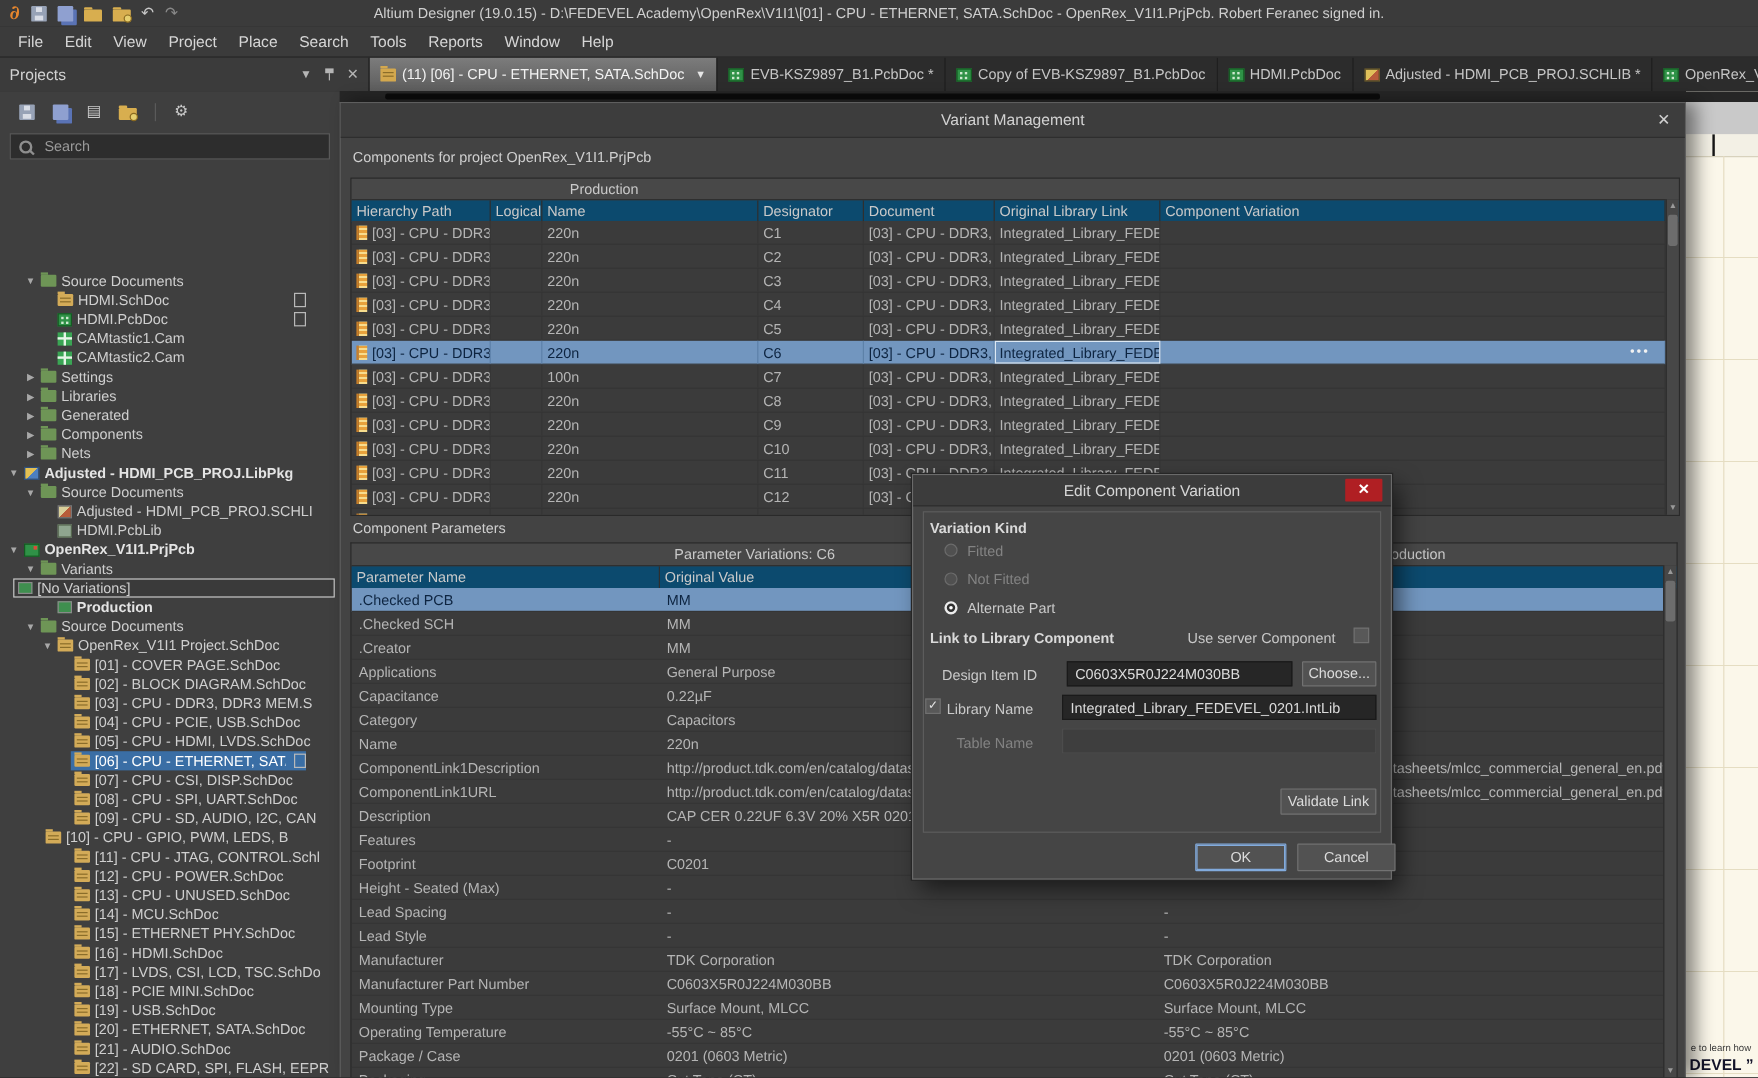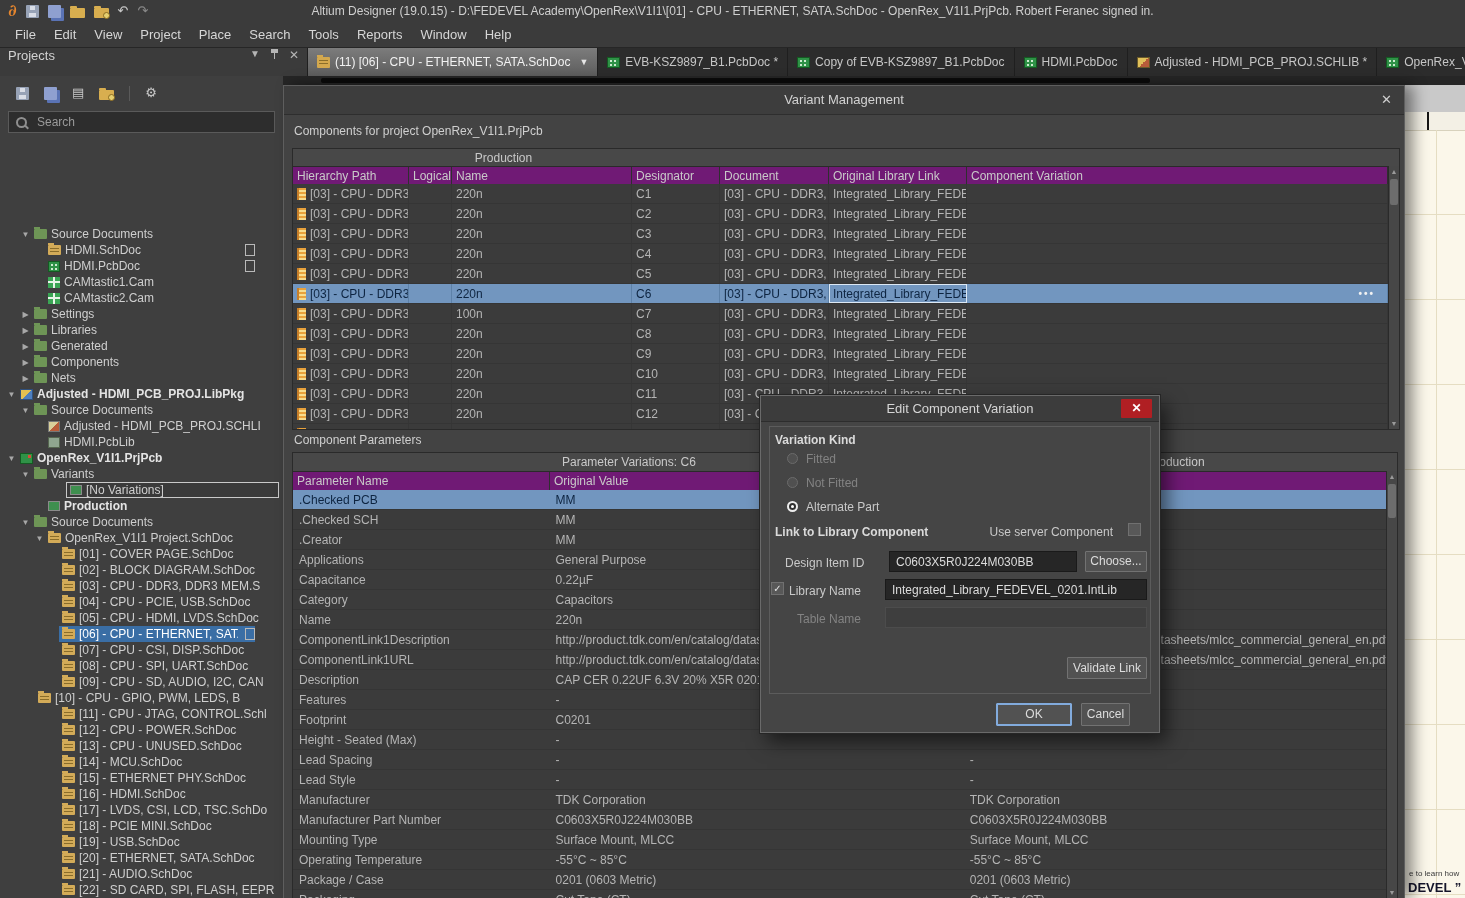--- a/index.html
+++ b/index.html
@@ -17,21 +17,21 @@
   .ic-folder{width:15px;height:10px;background:#d8ae4f;border-radius:1px;margin-top:3px}
   .ic-folder::before{content:"";position:absolute;top:-2px;left:0;width:7px;height:2px;background:#d8ae4f;border-radius:1px 1px 0 0}
   .ic-folder.plus::after{content:"";position:absolute;right:-1px;bottom:-1px;width:5px;height:5px;background:#e6cf6f;border:1px solid #8a6a20;border-radius:50%}
   .ic-glyph{width:auto;height:auto;font-size:13px;line-height:14px}
   .dim{opacity:.55}
   
   .menubar{position:absolute;left:0;top:22px;width:100%;height:26px;background:#3b3b3b;border-bottom:1px solid #262626;display:flex;align-items:center;padding-left:6px;box-sizing:border-box}
   .menu-item{padding:0 9px;font-size:13px;color:#d6d6d6;cursor:default}
   
   .tabstrip{position:absolute;left:0;top:48px;width:100%;height:28px;background:#2c2c2c;display:flex;overflow:hidden}
-  .panel-header{width:308px;flex:none;background:#3b3b3b;display:flex;align-items:flex-start;padding:0 8px;box-sizing:border-box;border-right:1px solid #1f1f1f}
+  .panel-header{width:308px;flex:none;background:#3b3b3b;display:flex;align-items:center;padding:0 8px;box-sizing:border-box;border-right:1px solid #1f1f1f}
   .panel-header .ph-label{flex:1;font-size:13px;color:#d2d2d2}
   .ph-ctl{margin-left:10px;color:#b5b5b5;font-size:10px}
   .ico-pin{position:relative;width:9px;height:12px;display:inline-block;margin-left:10px}
   .ico-pin::before{content:"";position:absolute;top:1px;left:1px;width:7px;height:4px;background:#b5b5b5}
   .ico-pin::after{content:"";position:absolute;top:5px;left:4px;width:1px;height:6px;background:#b5b5b5}
   #tabs{flex:1;display:flex;overflow:hidden}
   .tab{display:flex;align-items:center;gap:5px;padding:0 9px;border-right:1px solid #1f1f1f;color:#c6c6c6;font-size:12px;white-space:nowrap;flex:none}
   .tab.active{background:linear-gradient(#7c7c7c,#5d5d5d);color:#f2f2f2}
   .tab .dd{font-size:9px;color:#e6e6e6;margin-left:4px}
   .dico{width:13px;height:11px;flex:none;position:relative;display:inline-block}
@@ -95,21 +95,21 @@
   
   .vmdlg{position:absolute;left:283px;top:85px;width:1122px;height:813px;background:#434343;border:1px solid #5e5e5e;border-bottom:none;box-sizing:border-box;z-index:5;box-shadow:8px 0 14px rgba(0,0,0,.45)}
   .vm-titlebar{position:relative;height:28px;background:#3d3d3d;border-bottom:1px solid #2e2e2e;text-align:center;line-height:28px;color:#d2d2d2;font-size:13px}
   .vm-close{position:absolute;right:12px;top:0;line-height:28px;color:#cfcfcf;font-size:13px;cursor:default}
   .vm-sub{position:absolute;left:10px;top:38px;color:#cfcfcf}
   .ctable{position:absolute;left:8px;top:62px;width:1106px;height:280px;background:#3b3b3b;border:1px solid #2a2a2a;box-sizing:content-box}
   .grow{display:flex;height:17px;background:#484848;border-bottom:1px solid #2a2a2a;align-items:center}
   .grow .g1{width:674px;text-align:center;border-right:1px solid #2a2a2a;box-sizing:border-box}
   .grow .g2{width:421px;text-align:center;box-sizing:border-box}
   .grow .gsb{width:11px}
-  .hrow{display:flex;height:18px;background:#701a75;border-bottom:1px solid #2a2a2a;align-items:center}
+  .hrow{display:flex;height:18px;background:#0c4a6e;border-bottom:1px solid #2a2a2a;align-items:center}
   .hcell{padding-left:4px;box-sizing:border-box;border-right:1px solid #2f2f2f;height:100%;line-height:18px;white-space:nowrap;overflow:hidden;color:#c9c9c9}
   .tbody{position:absolute;left:0;right:11px;bottom:0;overflow:hidden}
   .ct-body{top:35px}
   .ct-row{display:flex;height:19px;border-bottom:1px solid #353535;background:#3b3b3b;color:#b5b5b5;align-items:center}
   .ct-row.sel{background:#7296bf;color:#0d2440}
   .cell{padding-left:4px;box-sizing:border-box;height:100%;display:flex;align-items:center;white-space:nowrap;overflow:hidden;border-right:1px solid #363636}
   .ct-row.sel .cell{border-right-color:#5d81a8}
   .ct-row.sel .cell.libx{outline:1px solid #dce8f4;outline-offset:-1px}
   .dots{margin-left:auto;margin-right:12px;color:#f2f2f2;letter-spacing:2px;font-size:10px;font-weight:bold}
   .sheetstack{width:7px;height:12px;flex:none;margin-right:4px;background:repeating-linear-gradient(180deg,#e8a23c 0 2px,#f7dd8e 2px 4px);border-left:2px solid #c77f2a}
@@ -328,21 +328,21 @@
             <span class="tlabel">OpenRex_V1I1.PrjPcb</span>
           </span>
         </div>
         <div class="trow" style="padding-left: 20px;">
           <span class="arrow">▼</span>
           <span class="hl">
             <span class="tico folder"></span>
             <span class="tlabel">Variants</span>
           </span>
         </div>
-        <div class="trow box" style="padding-left: 34px; margin-left: 21px;">
+        <div class="trow box" style="">
           <span class="arrow"></span>
           <span class="hl">
             <span class="tico variant"></span>
             <span class="tlabel">[No Variations]</span>
           </span>
         </div>
         <div class="trow bold" style="padding-left: 34px;">
           <span class="arrow"></span>
           <span class="hl">
             <span class="tico variant"></span>
@@ -982,16 +982,16 @@
 
     <div class="chk" style="left:10px;top:186px">✓</div>
     <div class="ed-label" style="left:28px;top:188px">Library Name</div>
     <input class="edin" style="left: 124px; top: 183px; width: 262px;" value="Integrated_Library_FEDEVEL_0201.IntLib">
 
     <div class="ed-label ed-dis" style="left:36px;top:216px">Table Name</div>
     <input class="edin dis" style="left: 124px; top: 211px; width: 262px;" disabled="" value="">
 
     <div class="btn" style="left:306px;top:261px;width:80px;height:22px;line-height:20px">Validate Link</div>
     <div class="btn focus" style="left:235px;top:307px;width:76px;height:23px;line-height:21px">OK</div>
-    <div class="btn" style="left:320px;top:307px;width:49px;height:23px;line-height:21px">Cancel</div>
+    <div class="btn" style="left:320px;top:307px;width:82px;height:23px;line-height:21px">Cancel</div>
   </div>
 
 </div>
 
 </body></html>

